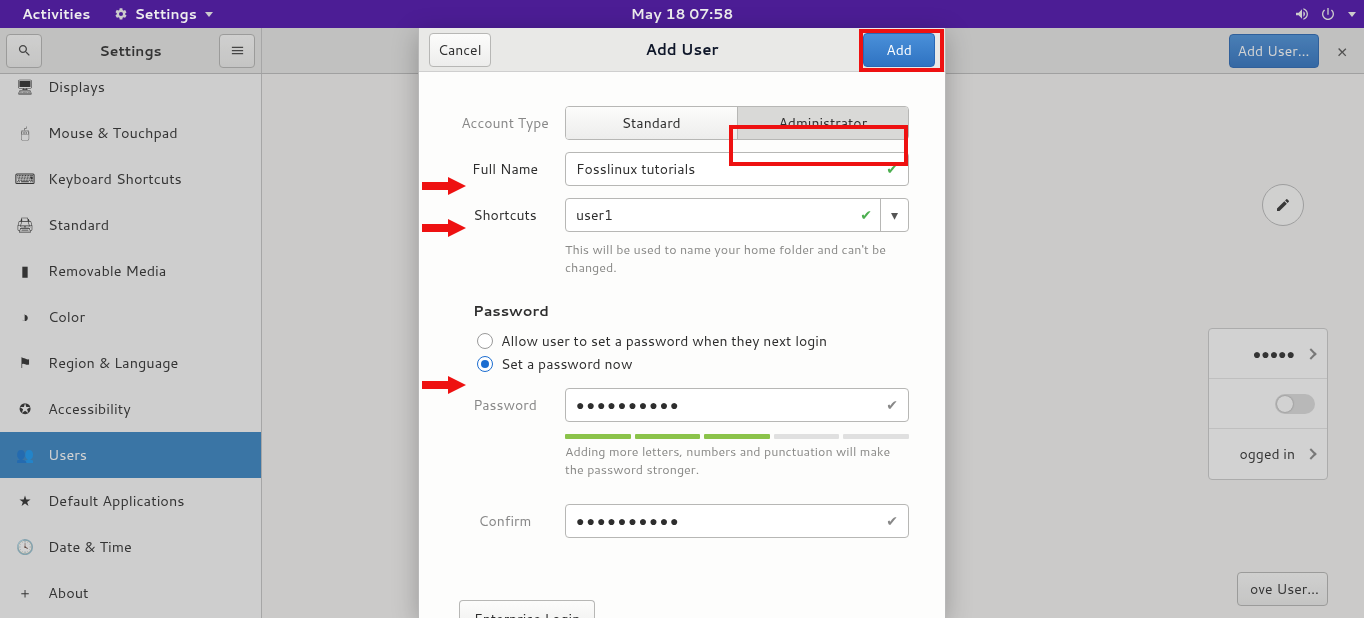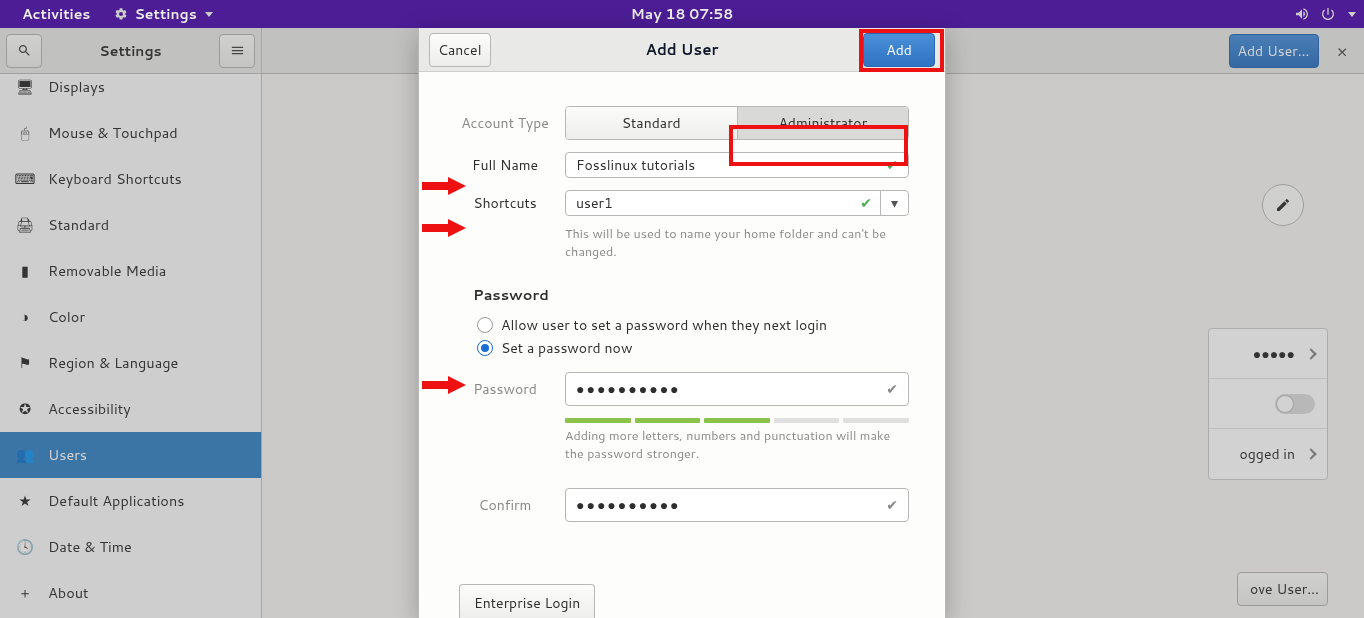--- a/index.html
+++ b/index.html
@@ -59,21 +59,21 @@
 .dialog-body { padding: 30px 36px 10px; font-size: 14px; color: #2e2e2e; }
 .formrow { display: flex; align-items: center; margin-bottom: 12px; }
 .formrow .lbl { width: 100px; text-align: center; margin-right: 10px; color: #888; font-size: 14px; }
 .formrow .lbl.dark { color: #2e2e2e; }
 
 .segmented { display: flex; border: 1px solid #b7b7b5; border-radius: 4px; overflow: hidden; flex: 1; height: 34px; }
 .segmented .seg { flex: 1; display: flex; align-items: center; justify-content: center; background: linear-gradient(#fcfcfb,#ededec); font-size: 14px; border-right: 1px solid #b7b7b5; }
 .segmented .seg:last-child { border-right: none; }
 .segmented .seg.active { background: #d9d9d7; }
 
-.txtfield { flex: 1; height: 26px; border: 1px solid #b7b7b5; border-radius: 4px; background: #fff; display: flex; align-items: center; padding: 0 10px; position: relative; }
+.txtfield { flex: 1; height: 34px; border: 1px solid #b7b7b5; border-radius: 4px; background: #fff; display: flex; align-items: center; padding: 0 10px; position: relative; }
 .txtfield .val { flex: 1; font-size: 14px; color: #2e2e2e; }
 .txtfield .chk { color: #4caf50; font-size: 14px; }
 .txtfield .drop { width: 28px; height: 100%; border-left: 1px solid #b7b7b5; margin-left: 8px; margin-right: -10px; display: flex; align-items: center; justify-content: center; color: #555; }
 
 .hint { margin-left: 110px; color: #8a8a88; font-size: 12.5px; margin-top: -4px; margin-bottom: 24px; }
 
 .section-label { font-weight: 700; font-size: 14.5px; color: #2e2e2e; margin: 16px 0 10px 18px; }
 
 .radio-row { display: flex; align-items: center; gap: 8px; margin: 3px 0 3px 22px; font-size: 14px; }
 .radio { width: 16px; height: 16px; border-radius: 50%; border: 1.5px solid #9a9a9a; background: #fff; display: inline-block; position: relative; }

